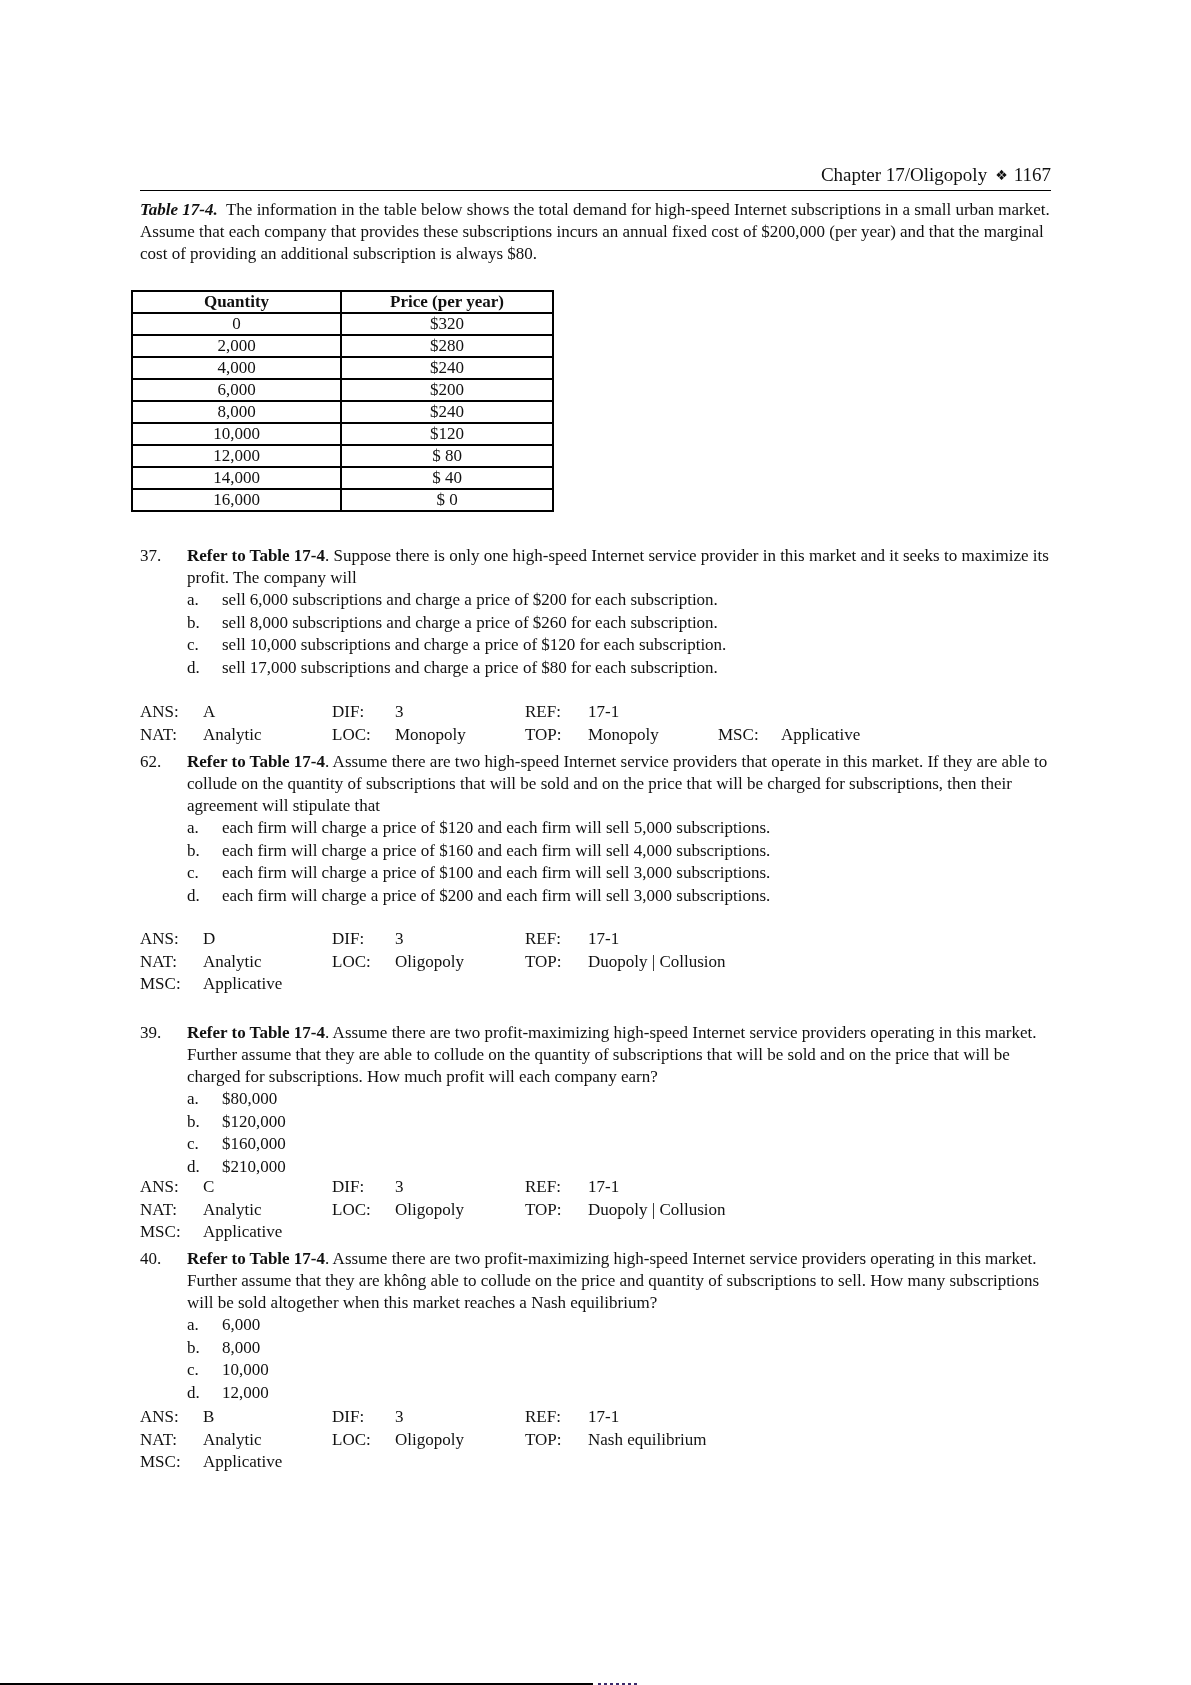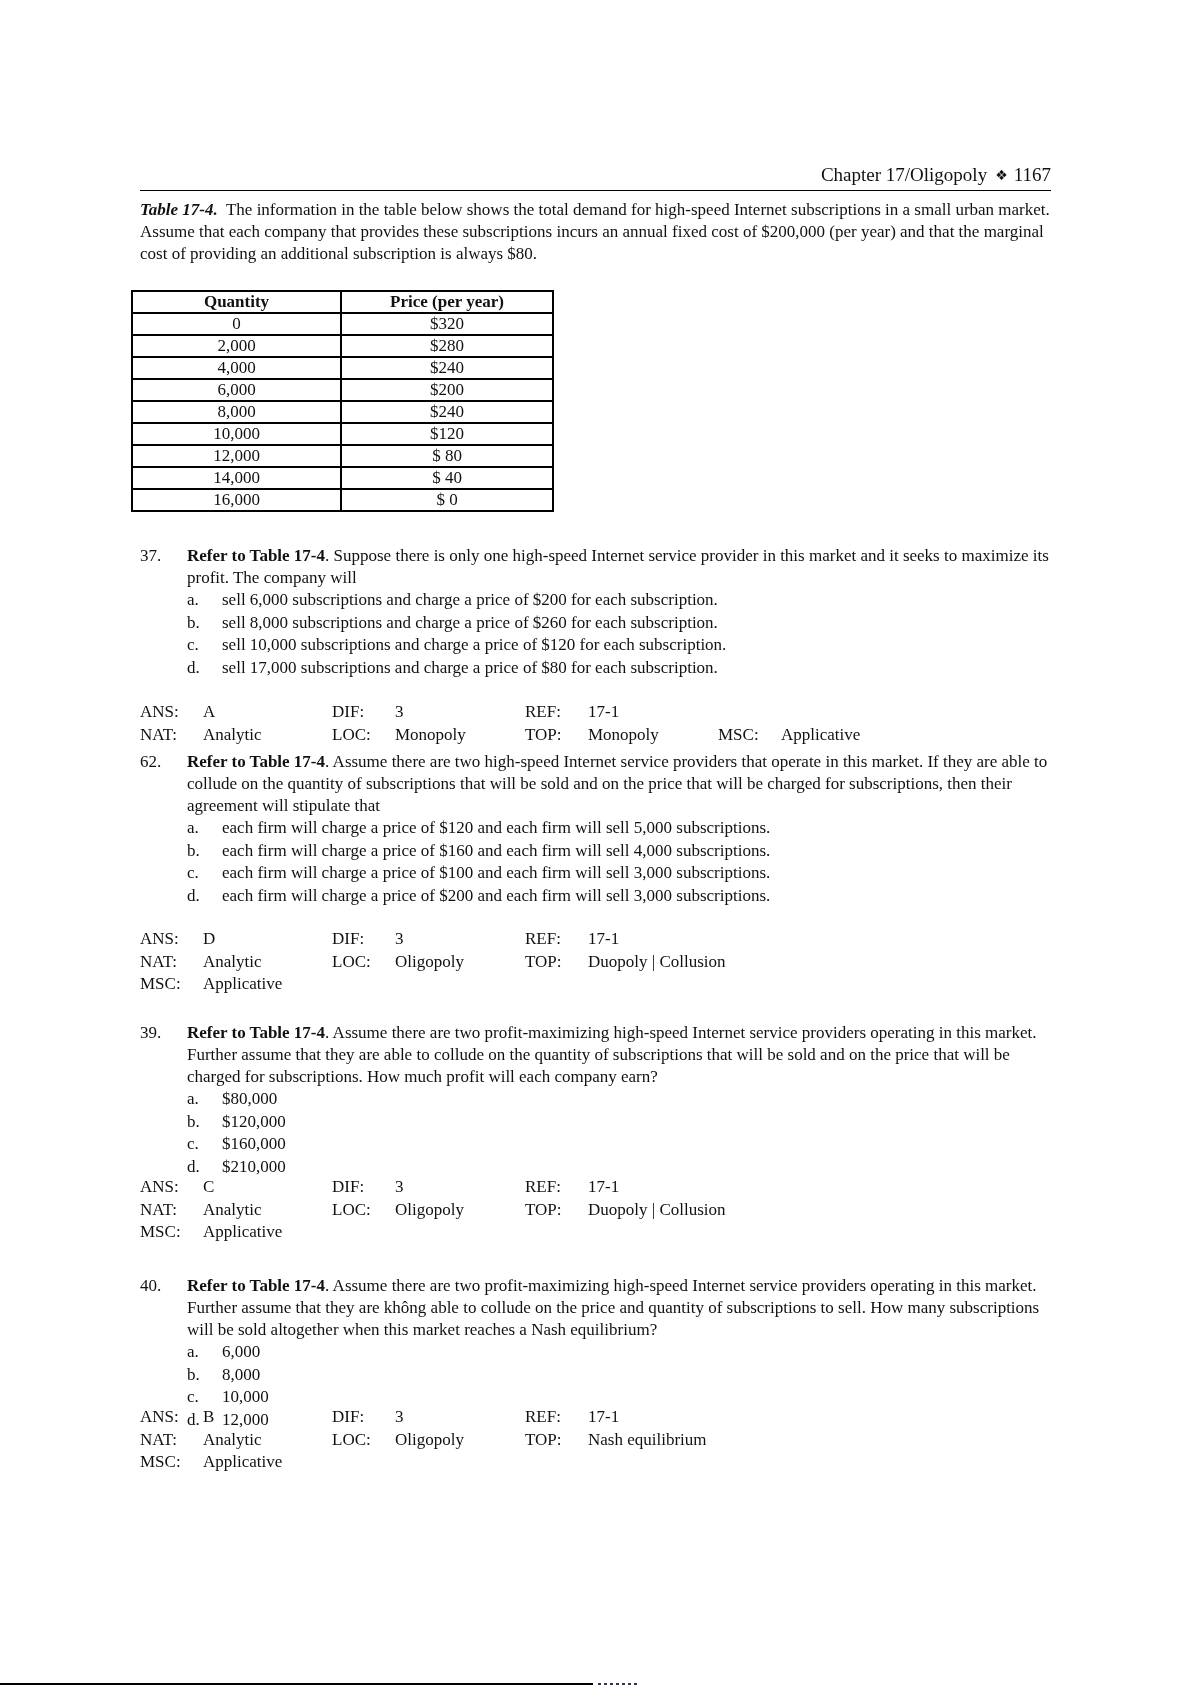--- a/index.html
+++ b/index.html
@@ -199,21 +199,21 @@
     <span style="left:255px">Oligopoly</span>
     <span style="left:385px">TOP:</span>
     <span style="left:448px">Duopoly | Collusion</span>
   </div>
   <div class="row">
     <span style="left:0">MSC:</span>
     <span style="left:63px">Applicative</span>
   </div>
 </div>
 
-<div class="q" style="top:1248px;margin-top:27px;">
+<div class="q" style="top:1248px;">
   <div class="stem">
     <span class="num">40.</span>
     <b>Refer to Table 17-4</b><span>. Assume there are two profit-maximizing high-speed Internet service providers operating in this market. Further assume that they are không able to collude on the price and quantity of subscriptions to sell. How many subscriptions will be sold altogether when this market reaches a Nash equilibrium?</span>
   </div>
   <div class="opt"><span class="letter">a.</span><span>6,000</span></div>
   <div class="opt"><span class="letter">b.</span><span>8,000</span></div>
   <div class="opt"><span class="letter">c.</span><span>10,000</span></div>
   <div class="opt"><span class="letter">d.</span><span>12,000</span></div>
 </div>
 <div class="meta" style="top:1398px;">

